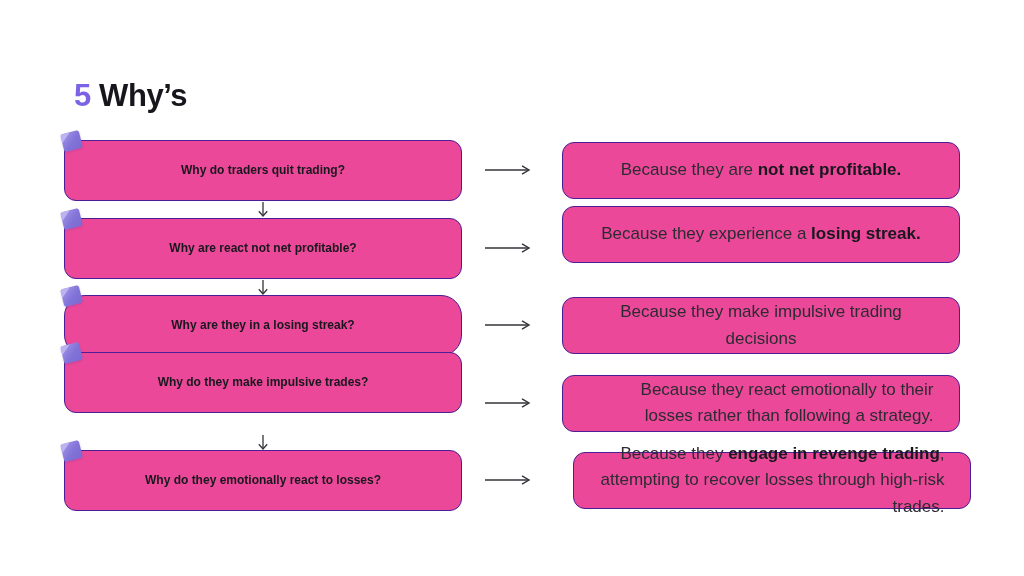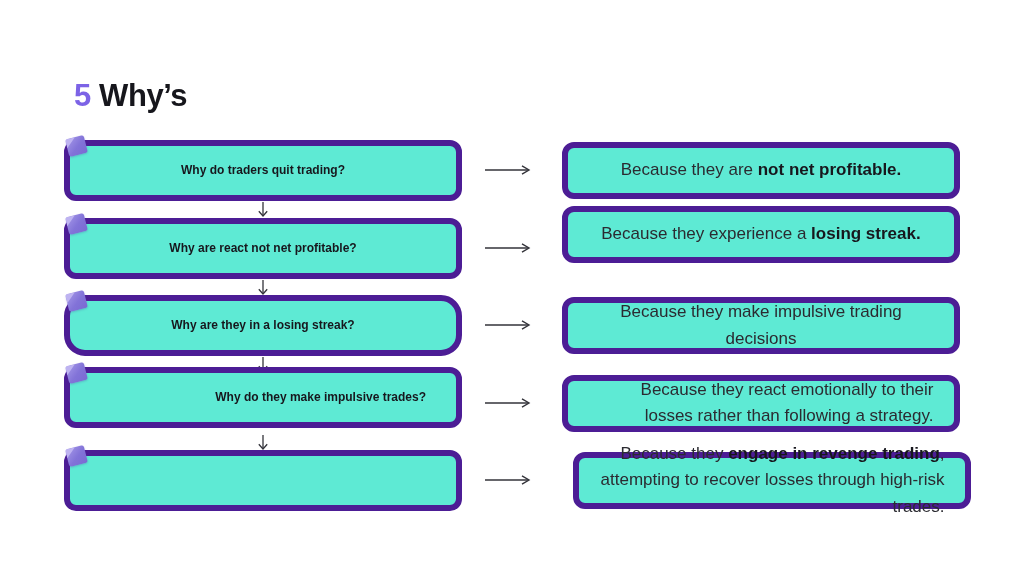--- a/index.html
+++ b/index.html
@@ -20,22 +20,22 @@
     font-size: 31px;
     line-height: 1.1;
     font-weight: 800;
     letter-spacing: -0.4px;
     color: #16161c;
   }
   .title .accent { color: #7c63e6; }
 
   .box {
     position: absolute;
-    background: #5eead4;
-    border: 6px solid #4c1d95;
+    background: #ec4899;
+    border: 1px solid #4c1d95;
     border-radius: 12px;
     display: flex;
     align-items: center;
     justify-content: center;
   }
   .qbox { left: 64px; width: 398px; height: 61px; }
   .abox { left: 562px; width: 398px; height: 57px; }
 
   .qtext {
     font-size: 12px;
@@ -125,37 +125,38 @@
           <line x1="1" y1="6" x2="44" y2="6" stroke="#33333a" stroke-width="1.4"></line>
           <path d="M38 1.8 L45 6 L38 10.2" fill="none" stroke="#33333a" stroke-width="1.4"></path>
         </svg></div>
       <div class="box abox" style="top: 297px;">
         <div class="atext"><span>Because they make impulsive trading decisions</span></div>
       </div>
       <div class="varrow" style="left: 257px; top: 357px;"><svg width="12" height="15" viewBox="0 0 12 15">
           <line x1="6" y1="0" x2="6" y2="13" stroke="#33333a" stroke-width="1.3"></line>
           <path d="M1.8 9.3 L6 14 L10.2 9.3" fill="none" stroke="#33333a" stroke-width="1.3"></path>
         </svg></div>
-      <div class="box qbox" style="top: 367px; justify-content: flex-end;">
+      <div class="box qbox" style="top: 352px;">
         <span class="note"></span>
         <span class="qtext">Why do they make impulsive trades?</span>
       </div>
       <div class="harrow" style="left: 484px; top: 396.5px;"><svg width="47" height="12" viewBox="0 0 47 12">
           <line x1="1" y1="6" x2="44" y2="6" stroke="#33333a" stroke-width="1.4"></line>
           <path d="M38 1.8 L45 6 L38 10.2" fill="none" stroke="#33333a" stroke-width="1.4"></path>
         </svg></div>
       <div class="box abox" style="top: 374.5px;">
         <div class="atext left"><span>Because they react emotionally to their losses rather than following a strategy.</span></div>
       </div>
       <div class="varrow" style="left: 257px; top: 434.5px;"><svg width="12" height="15" viewBox="0 0 12 15">
           <line x1="6" y1="0" x2="6" y2="13" stroke="#33333a" stroke-width="1.3"></line>
           <path d="M1.8 9.3 L6 14 L10.2 9.3" fill="none" stroke="#33333a" stroke-width="1.3"></path>
         </svg></div>
       <div class="box qbox" style="top: 450px;">
         <span class="note"></span>
+        <span class="qtext">Why do they emotionally react to losses?</span>
       </div>
       <div class="harrow" style="left: 484px; top: 474px;"><svg width="47" height="12" viewBox="0 0 47 12">
           <line x1="1" y1="6" x2="44" y2="6" stroke="#33333a" stroke-width="1.4"></line>
           <path d="M38 1.8 L45 6 L38 10.2" fill="none" stroke="#33333a" stroke-width="1.4"></path>
         </svg></div>
       <div class="box abox" style="top: 452px; margin-left: 11px;">
         <div class="atext left"><span>Because they </span><b>engage in revenge trading</b><span>, attempting to recover losses through high-risk trades.</span></div>
       </div>
     </div>
 </div>

